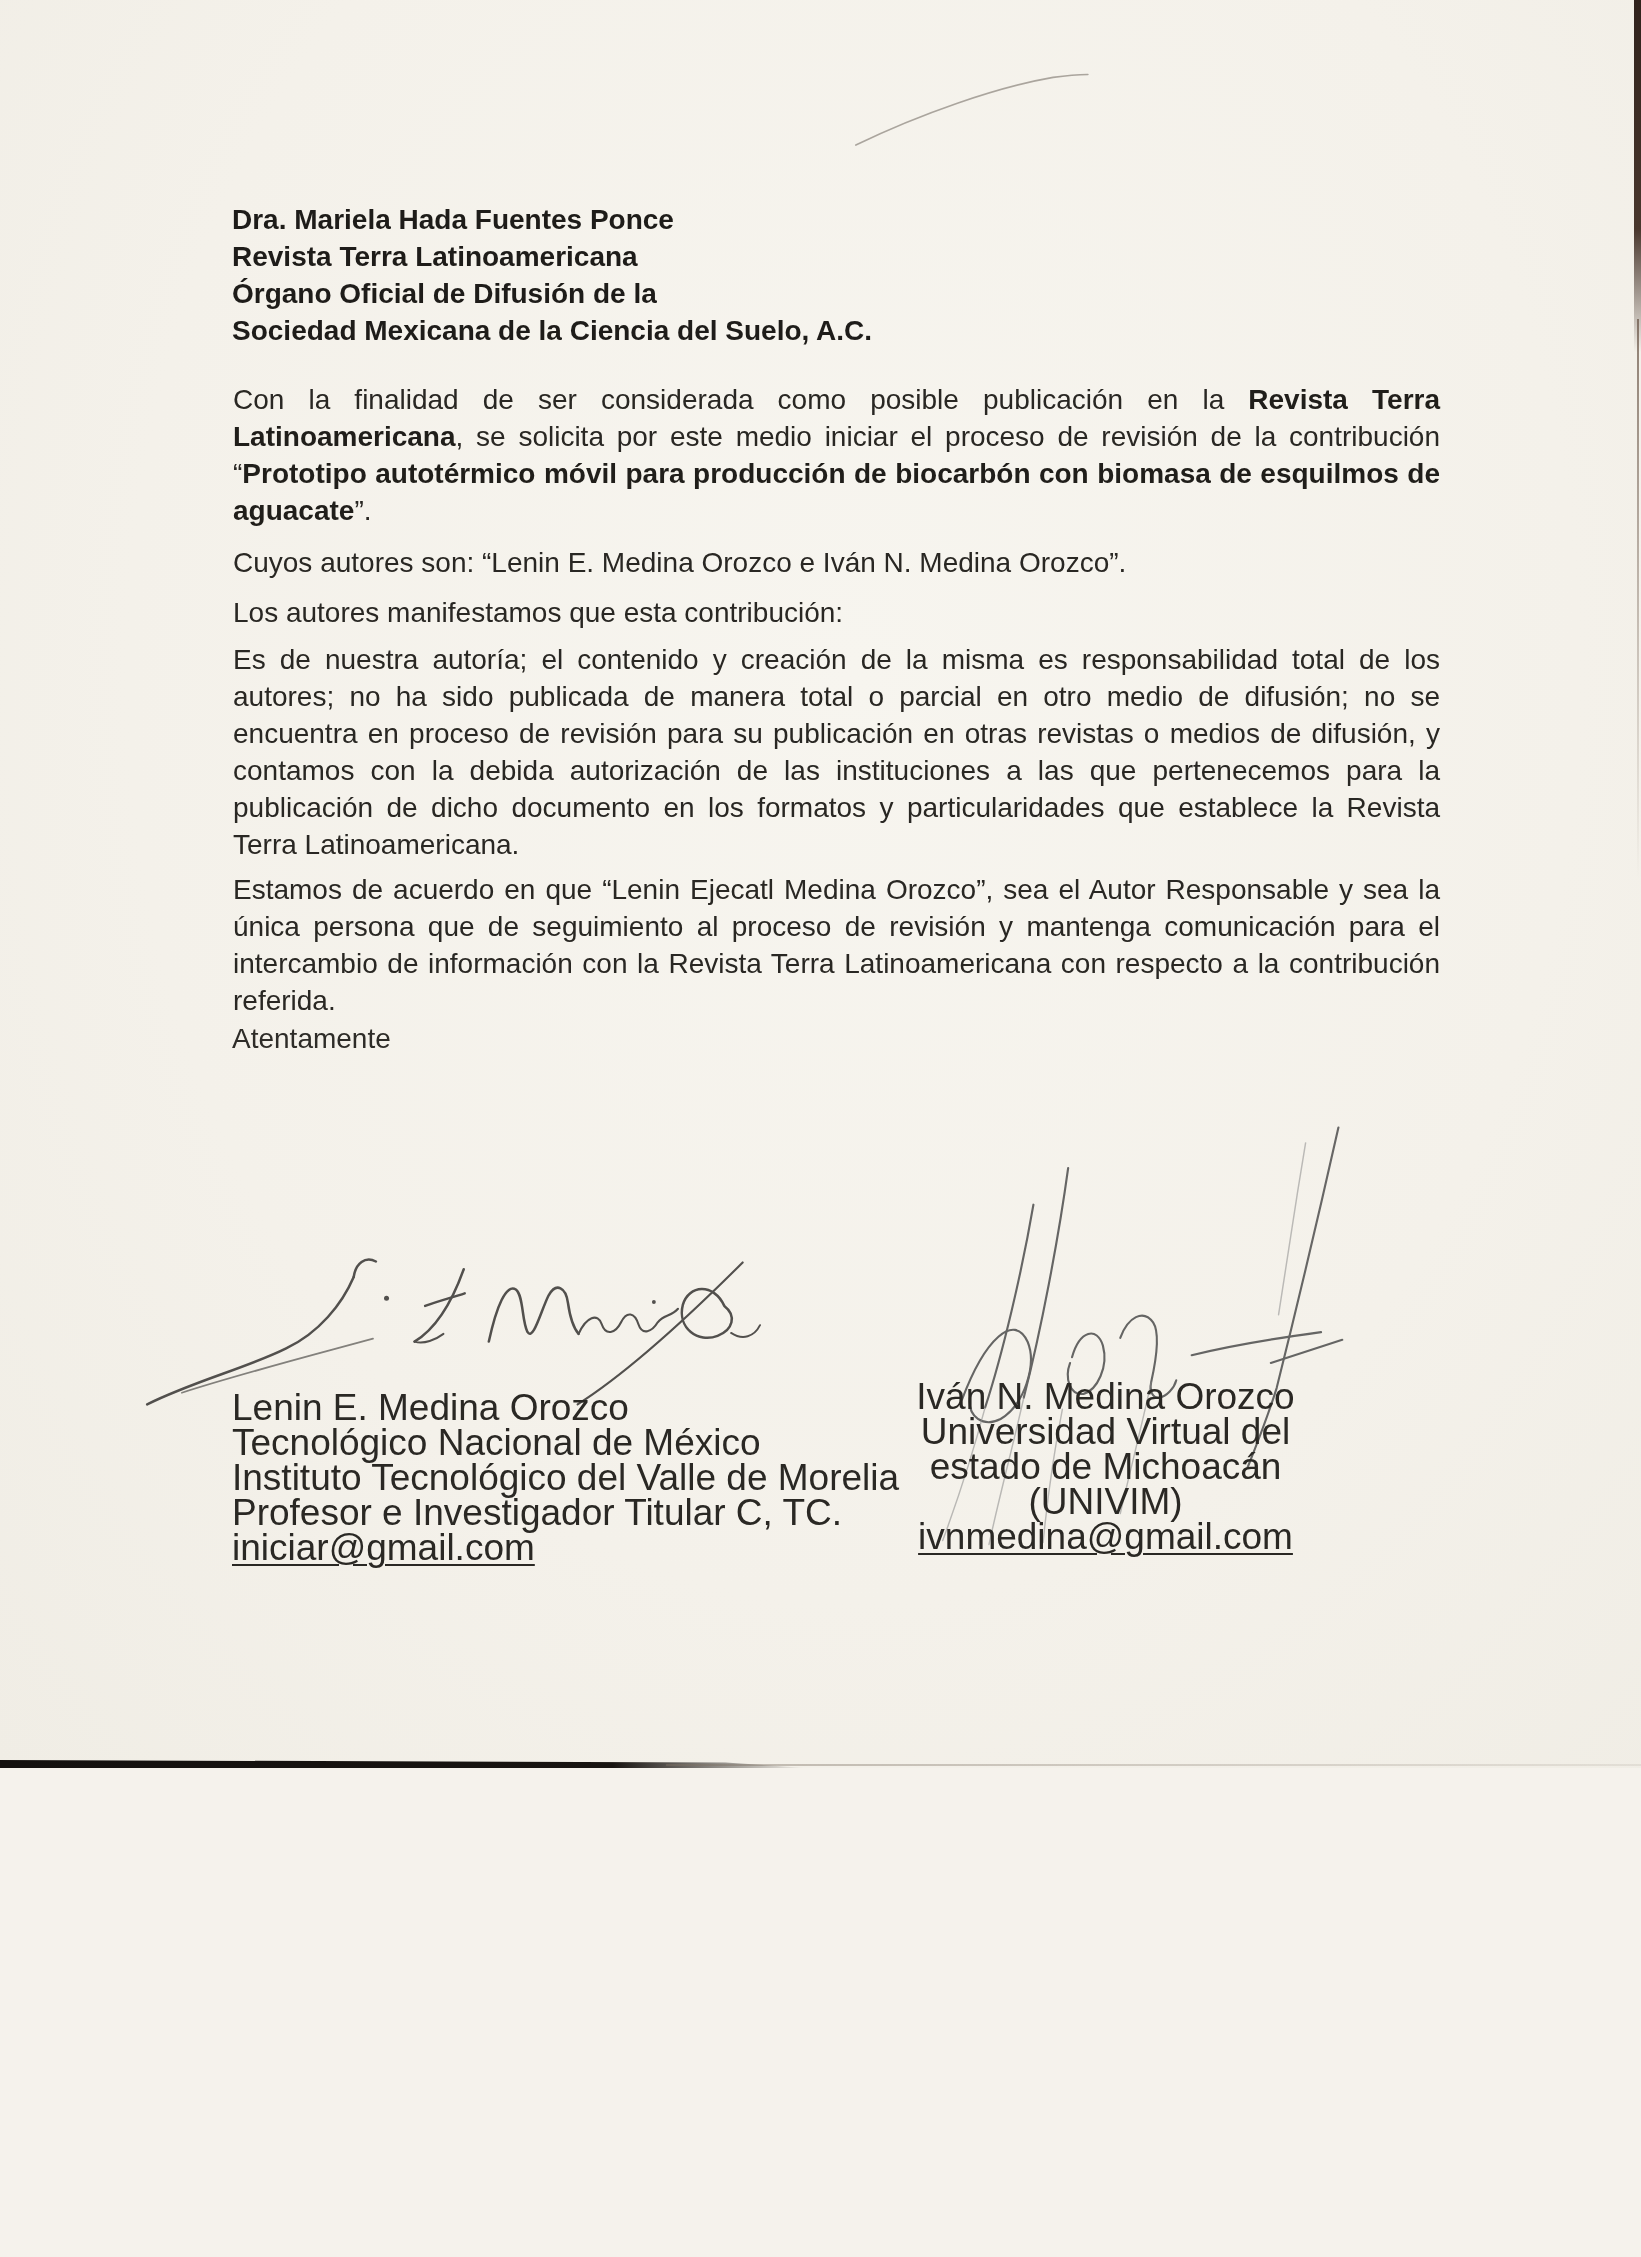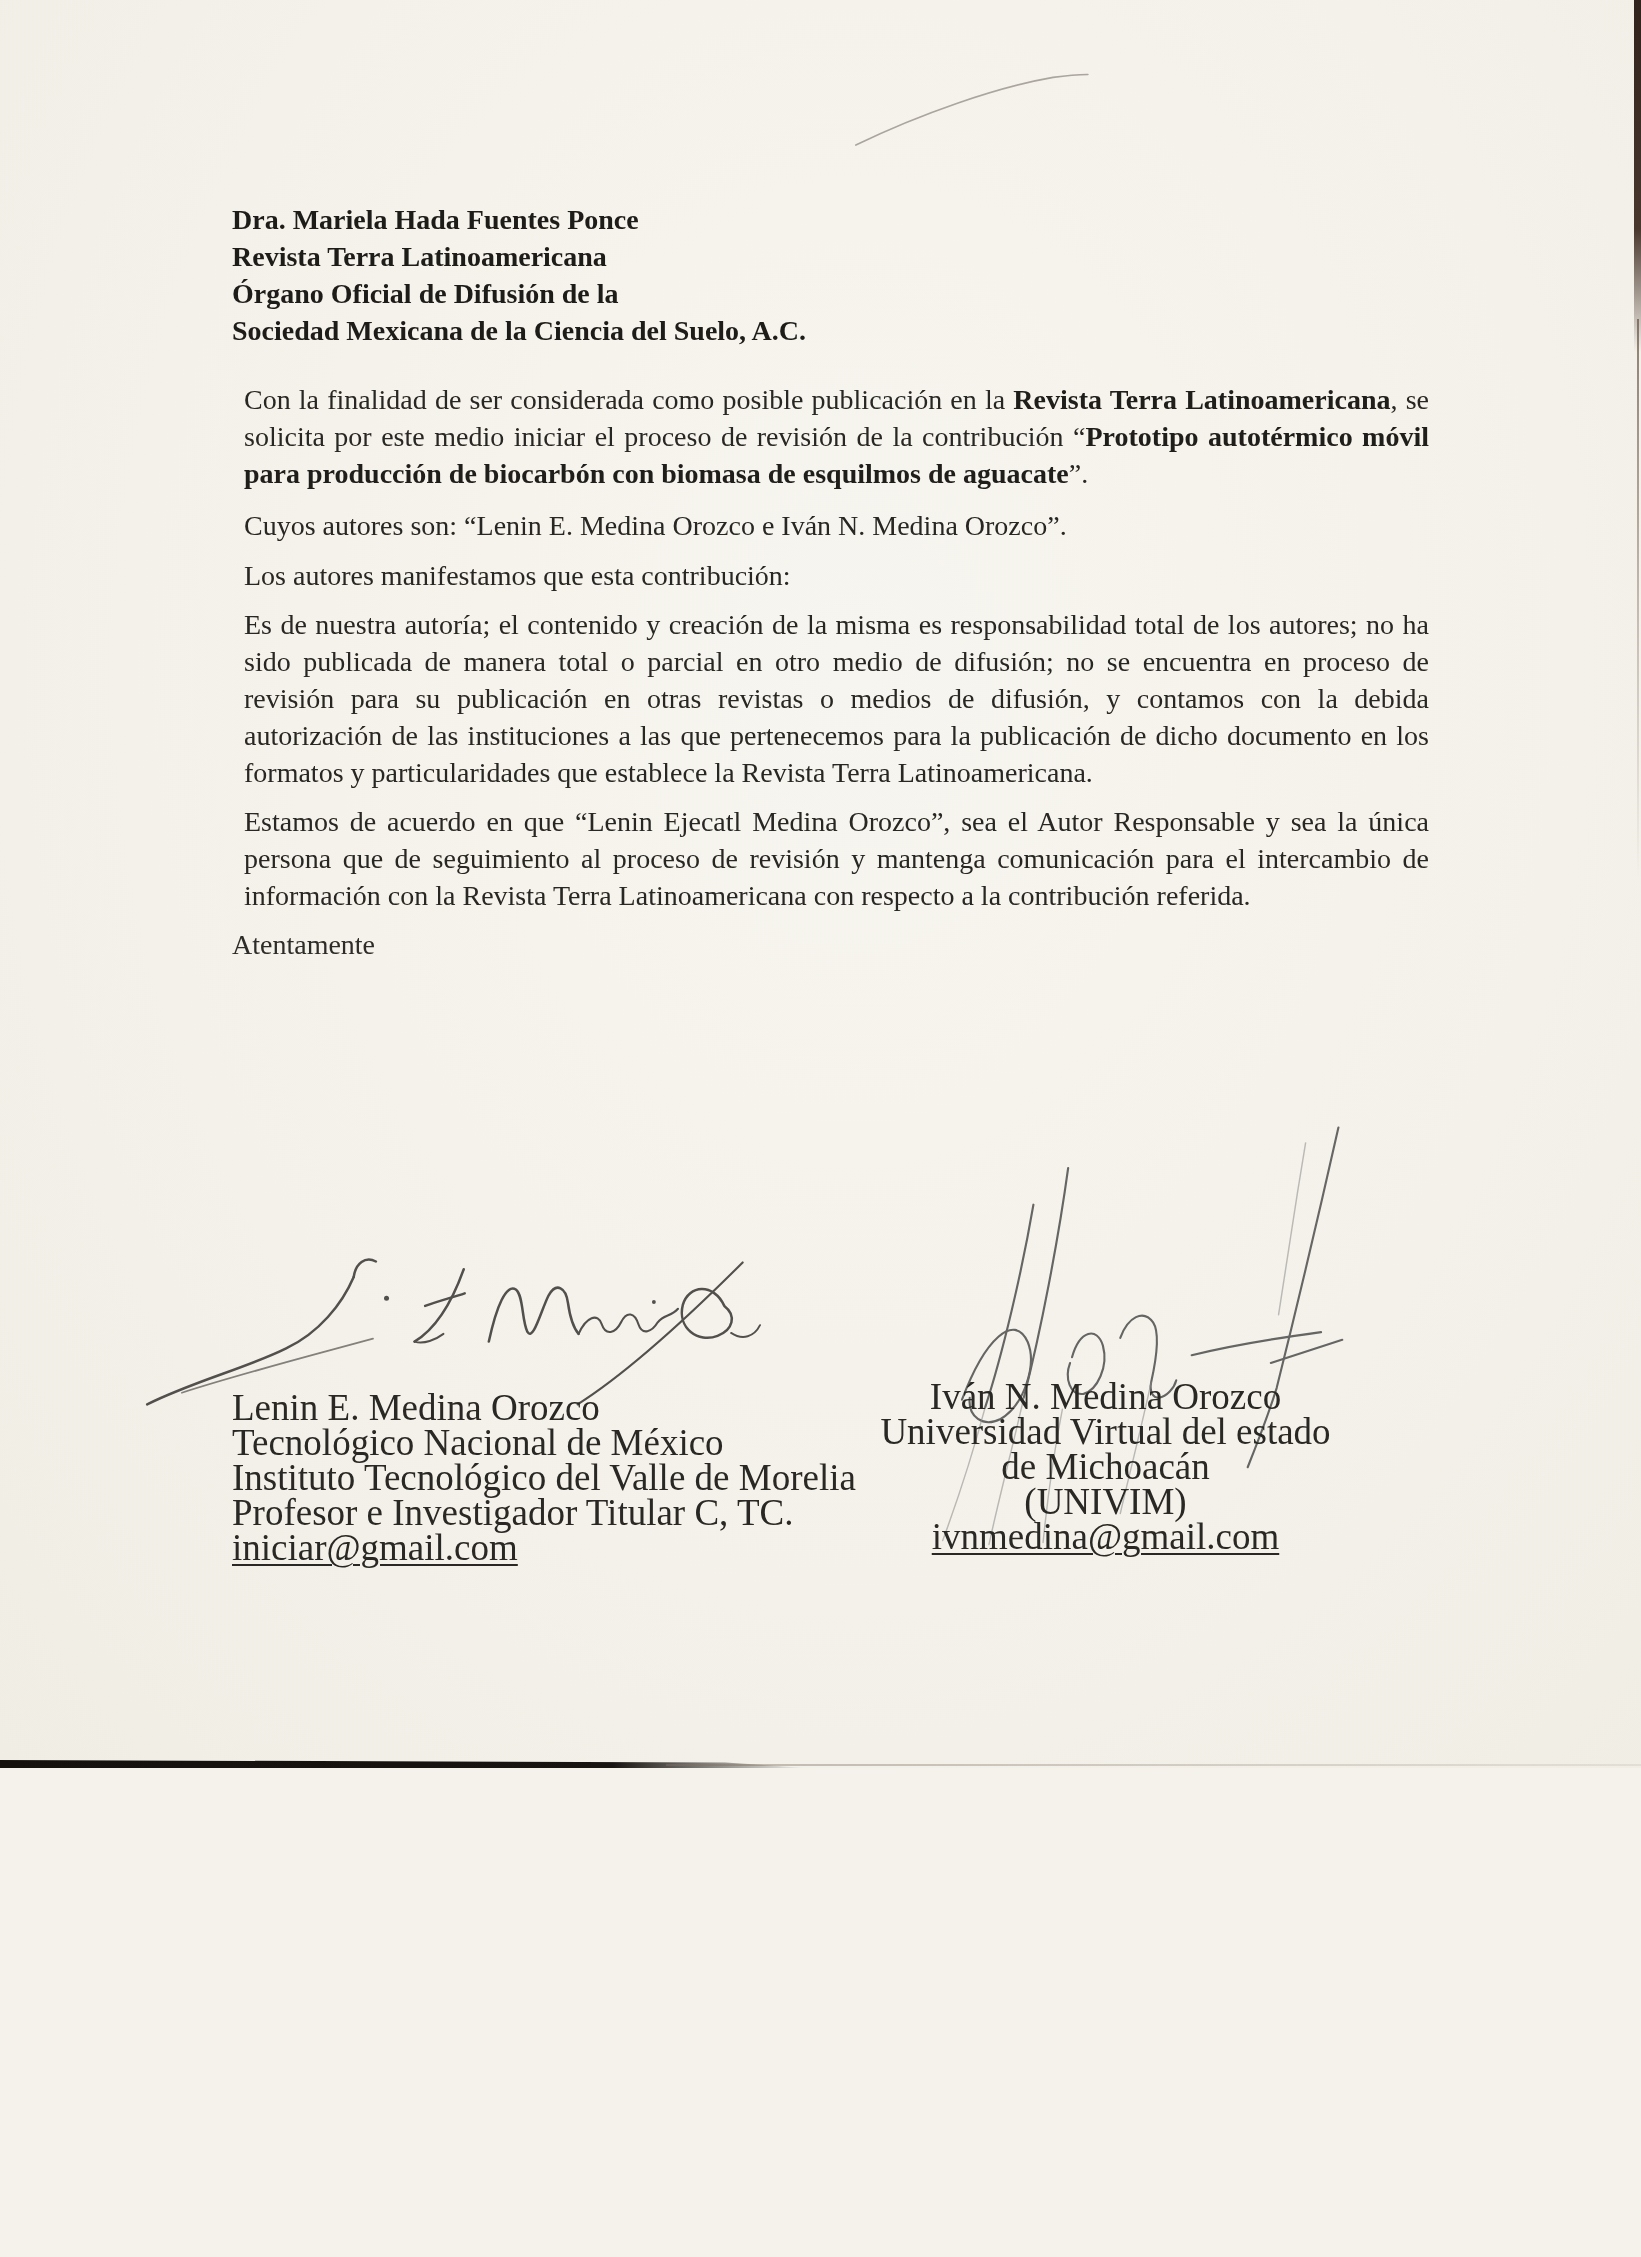--- a/index.html
+++ b/index.html
@@ -6,40 +6,40 @@
     margin: 0;
     padding: 0;
     background: #f5f2ec;
   }
   .page {
     position: relative;
     width: 1641px;
     height: 1768px;
     overflow: hidden;
     background: radial-gradient(ellipse at 52% 38%, #f7f5ef 0%, #f4f1ea 60%, #f0ede5 100%);
-    font-family: Liberation Serif, serif;
+    font-family: Liberation Sans, sans-serif;
     color: #262420;
   }
 
   
   .letter {
     position: absolute;
     left: 232px;
     top: 201px;
     width: 1209px;
     font-size: 28px;
     line-height: 37px;
     color: #292723;
   }
   .recipient {
     font-weight: bold;
     color: #1e1c19;
     line-height: 37px;
   }
-  .letter p { margin: 12px; }
+  .letter p { margin: 1px; }
   .just {
     text-align: justify;
     text-align-last: left;
   }
   .p-intro        { margin-top: 32px !important; }
   .p-authors      { margin-top: 14.5px !important; }
   .p-decl-intro   { margin-top: 13.5px !important; }
   .p-decl-body    { margin-top: 9.7px !important; }
   .p-responsible  { margin-top: 8.7px  !important; }
   .closing {

